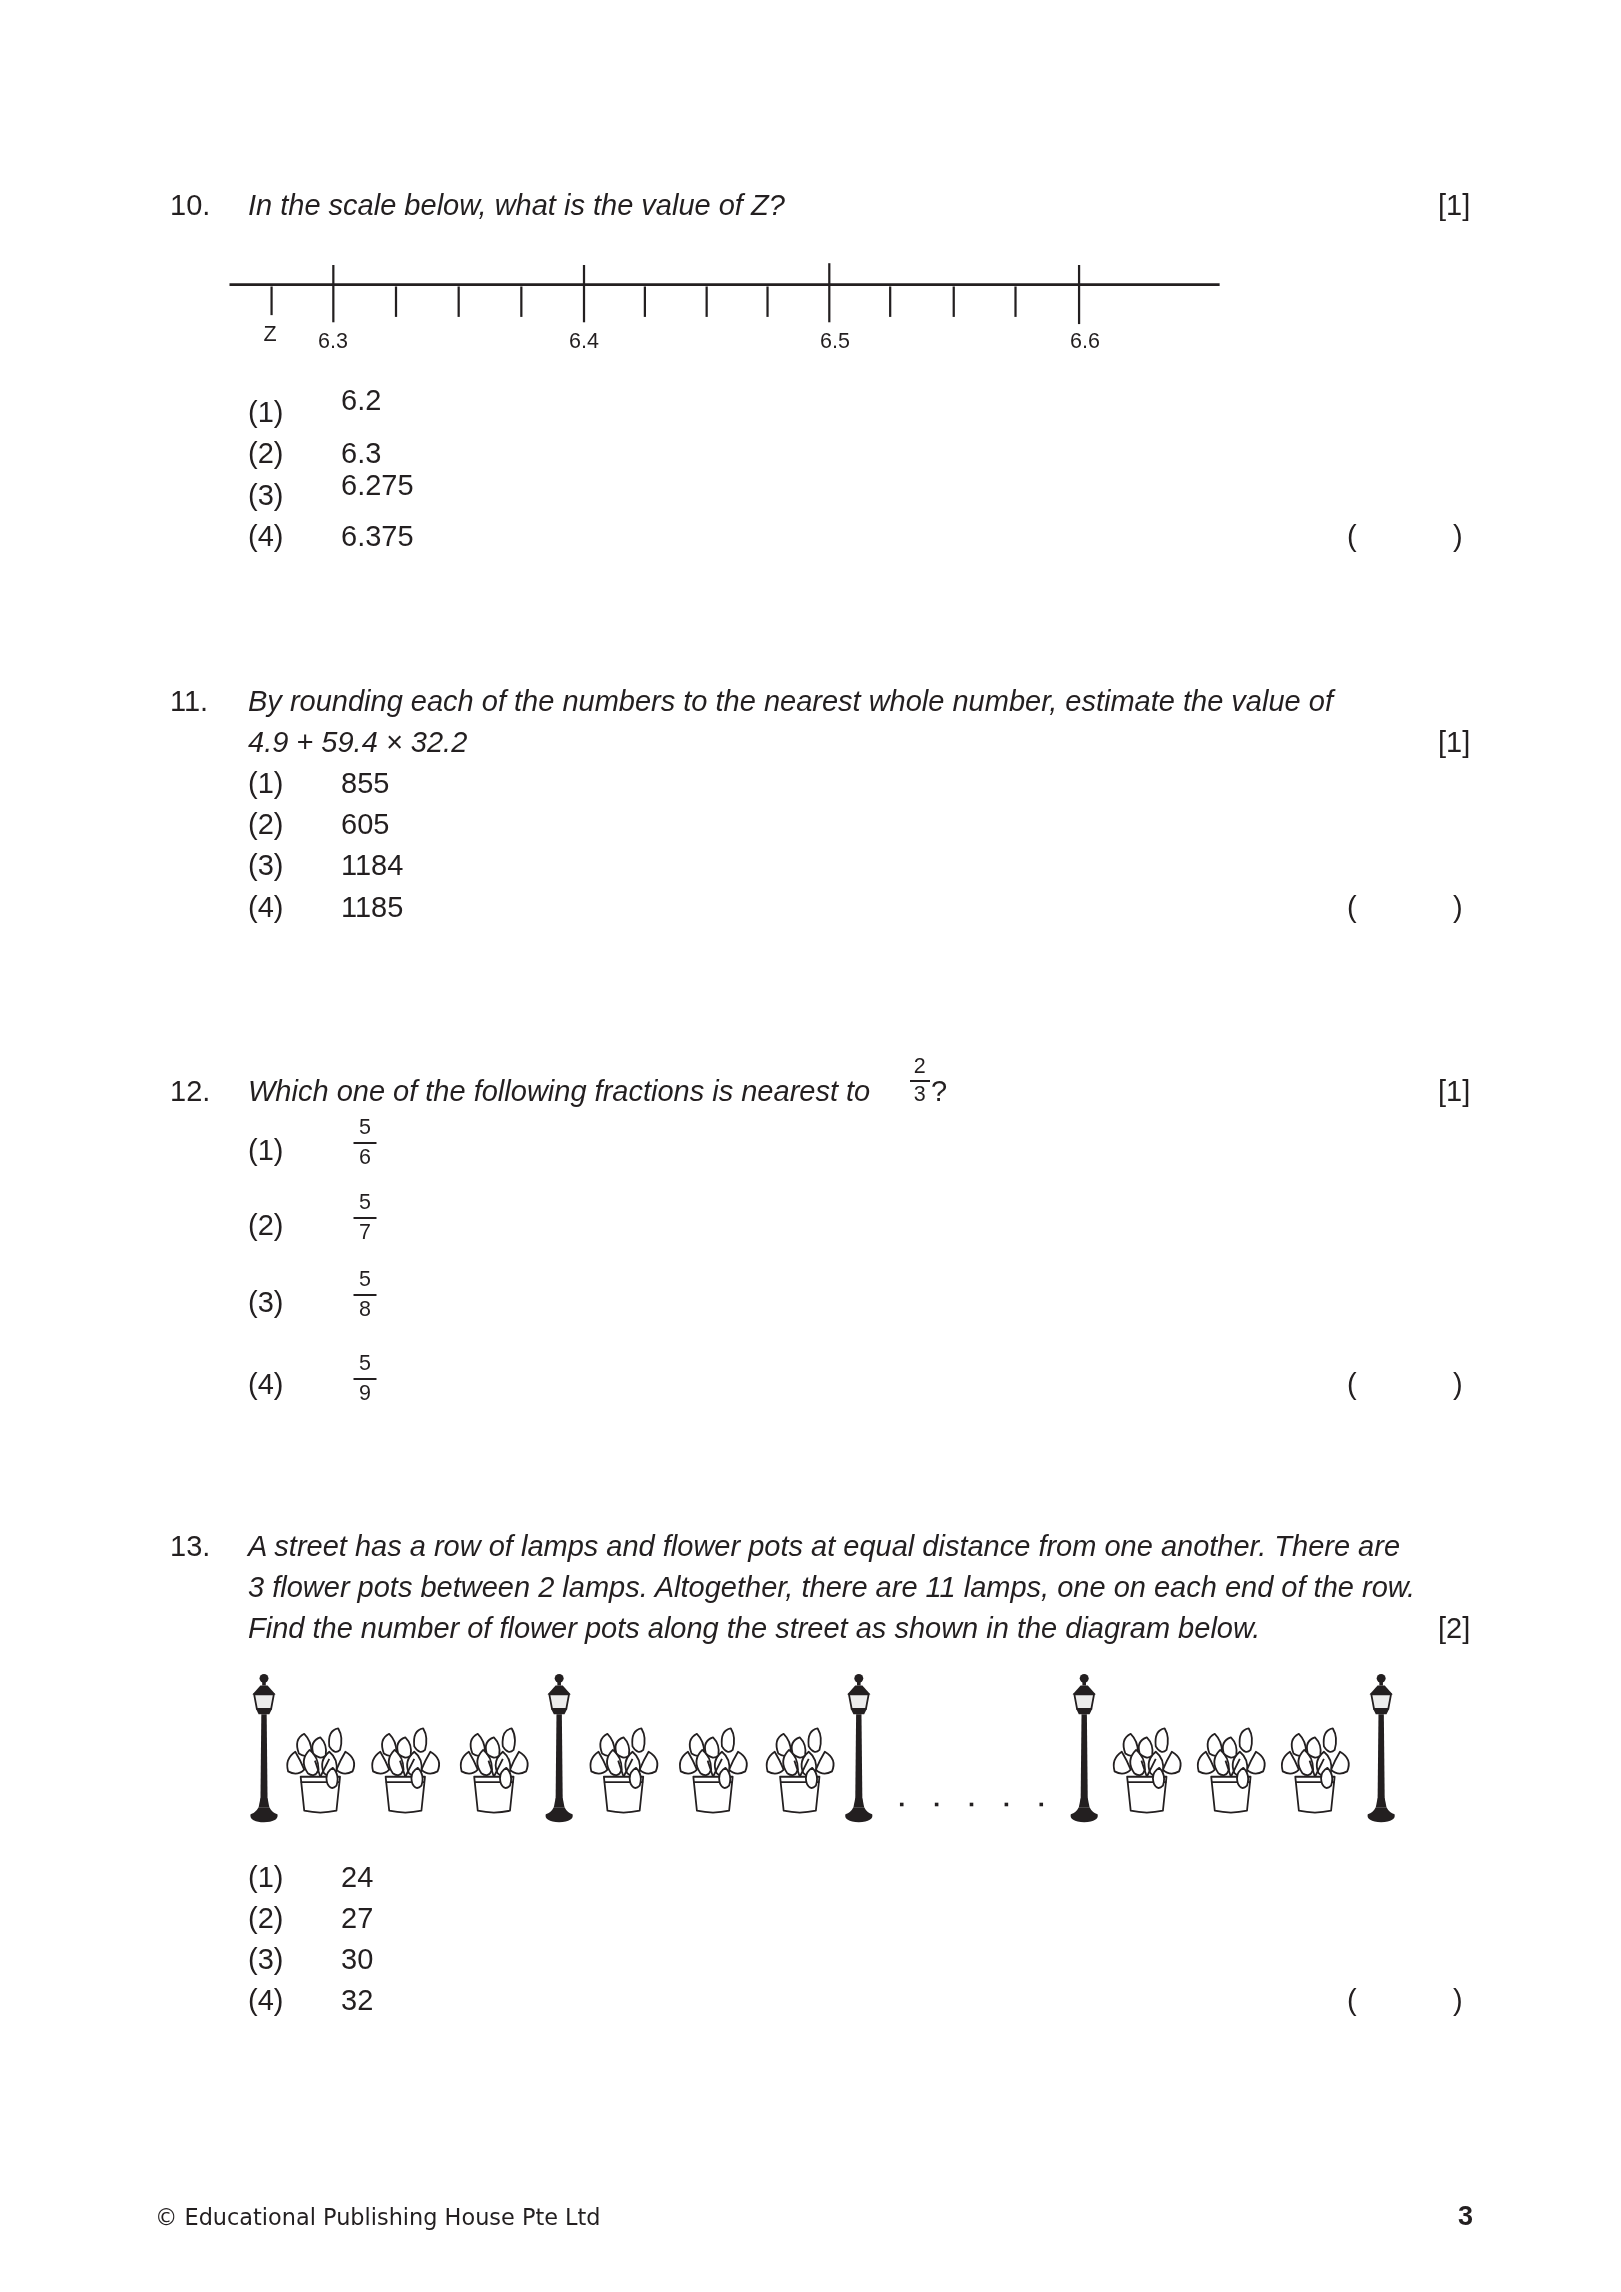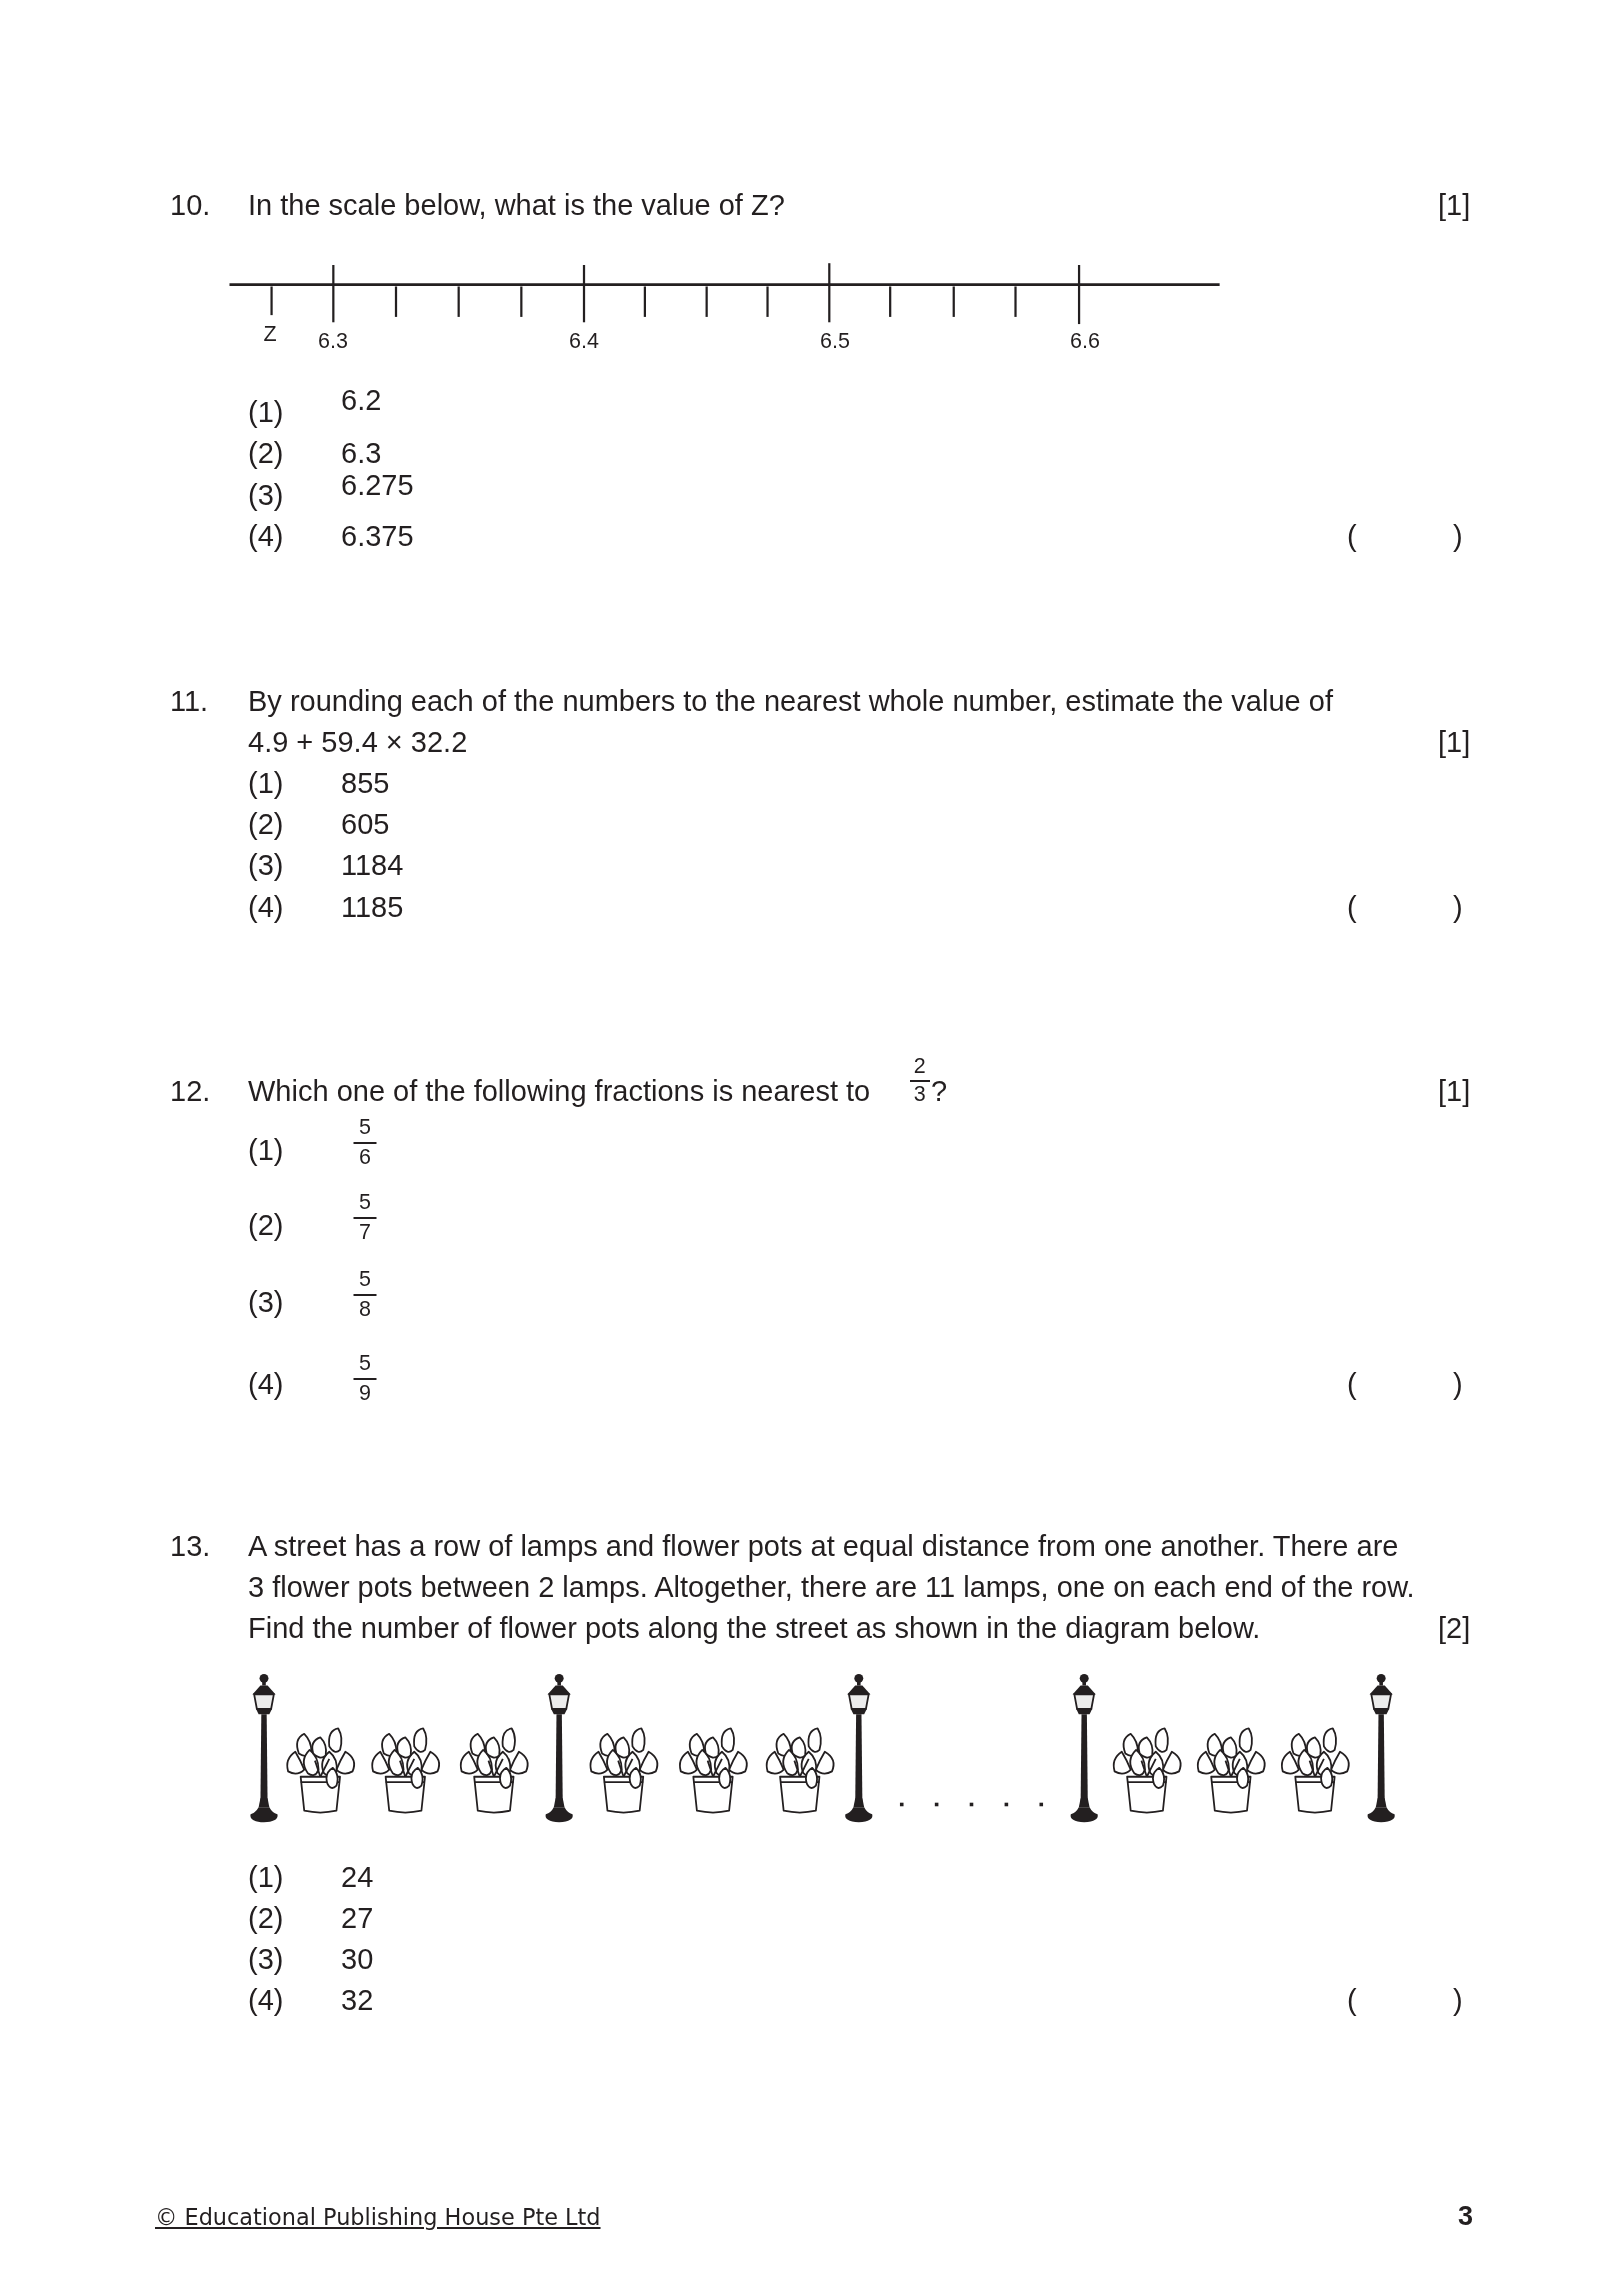--- a/index.html
+++ b/index.html
@@ -3,33 +3,33 @@
 <meta charset="utf-8">
 <style>
   html, body { margin: 0; padding: 0; background: #ffffff; }
   body {
     width: 1621px; height: 2293px; position: relative; overflow: hidden;
     font-family: "Liberation Sans", sans-serif; color: #231f20;
   }
   .abs { position: absolute; white-space: nowrap; }
   .txt { font-size: 29px; line-height: 41px; }
   .qnum { left: 170px; }
-  .qtext { left: 248px; }
+  .qtext { left: 248px; font-style: italic; }
   .mark { left: 1438px; }
   .opt-label { left: 248px; }
   .opt-value { left: 341px; }
   .paren-open { left: 1347px; }
   .paren-close { left: 1453px; }
   .scale-label { font-size: 21.5px; line-height: 27px; transform: translateX(-50%); }
   .frac { position: absolute; display: flex; flex-direction: column; align-items: center; transform: translateX(-50%); font-size: 21.5px; line-height: 25px; }
   .frac .num, .frac .den { display: block; }
   .frac .bar { width: 23px; height: 1.8px; background: #231f20; margin: 1.8px 0; }
   .inline-frac { position: absolute; display: flex; flex-direction: column; align-items: center; font-size: 21.5px; line-height: 23px; }
   .inline-frac .bar { width: 19.7px; height: 1.8px; background: #231f20; margin: 1.8px 0; }
-  .footer-left { font-family: "DejaVu Sans", sans-serif; font-size: 22.4px; line-height: 27px; color: #231f20; text-decoration: underline; }
+  .footer-left { font-family: "DejaVu Sans", sans-serif; font-size: 22.4px; line-height: 27px; color: #231f20; }
   .footer-right { font-weight: bold; font-size: 27px; line-height: 27px; }
   svg { position: absolute; overflow: visible; }
 </style>
 </head>
 <body>
 
 <svg width="0" height="0" style="position:absolute">
   <defs>
     <g id="lamp">
 

